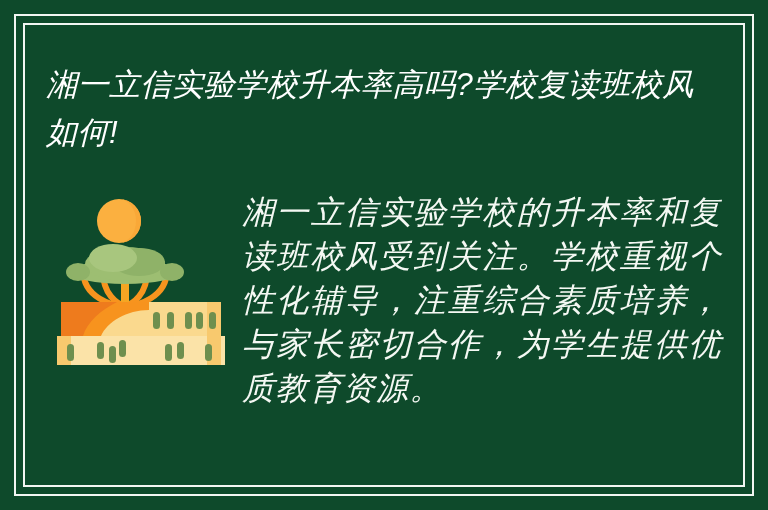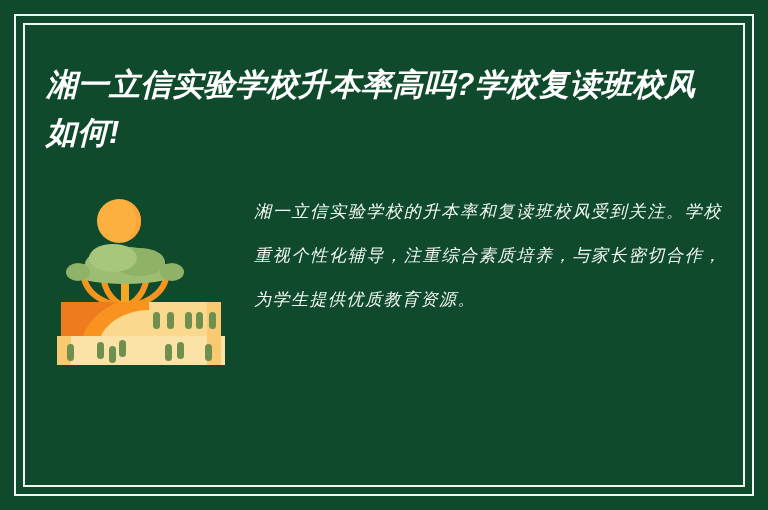--- a/index.html
+++ b/index.html
@@ -38,21 +38,21 @@
   }
 
   
   .headline {
     position: absolute;
     left: 46px;
     top: 61px;
     width: 660px;
     color: #ffffff;
     font-size: 31px;
-    font-weight: bold;
+    font-weight: normal;
     font-style: italic;
     line-height: 48px;
     letter-spacing: 0.5px;
     white-space: pre-wrap;
   }
 
   
   .content {
     position: absolute;
     left: 46px;
@@ -69,25 +69,25 @@
     flex: 0 0 auto;
     margin-left: 11px;
   }
 
   .illustration svg {
     display: block;
   }
 
   .bodytext {
     flex: 1 1 auto;
-    margin-left: 29px;
+    margin-left: 17px;
     color: #f4f8f3;
     font-family: "Liberation Serif", "DejaVu Serif", serif;
     font-style: italic;
-    font-size: 17px;
+    font-size: 32px;
     line-height: 44px;
     letter-spacing: 1.5px;
     text-align: justify;
     white-space: pre-wrap;
     word-break: break-all;
   }
 </style>
 </head>
 <body>
 

